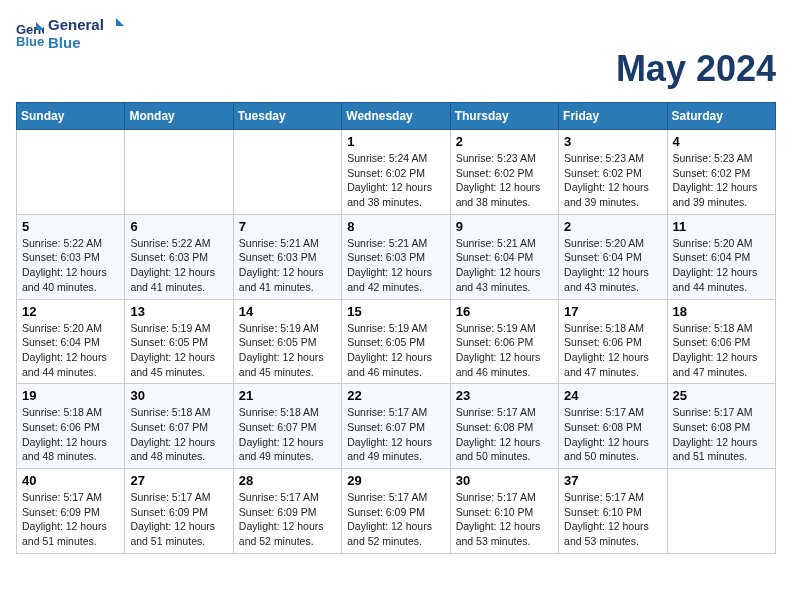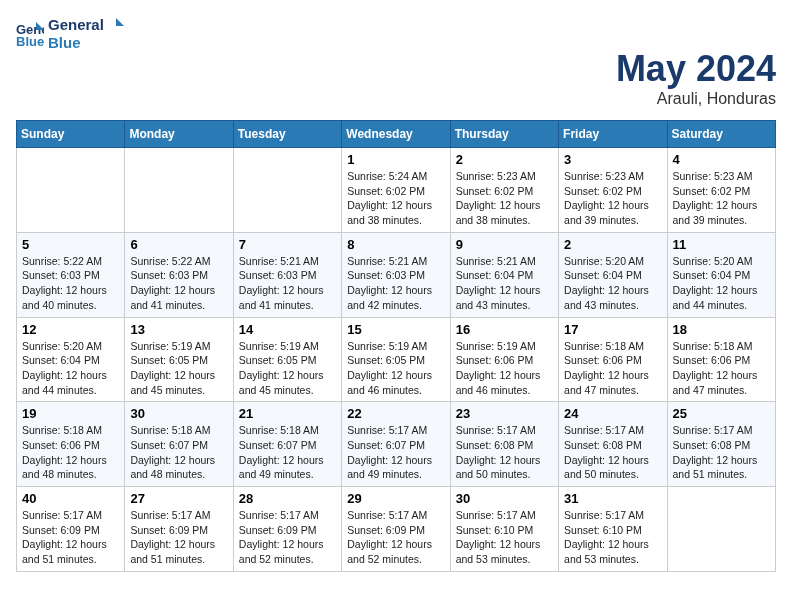--- a/index.html
+++ b/index.html
@@ -96,21 +96,20 @@
       <div style="font-size:15px;font-weight:bold;color:#1a3a6b;">General
         <svg width="16" height="16" viewBox="0 0 16 16" style="vertical-align:middle;">
           <polygon points="8,0 16,8 8,8" fill="#2a7ab5"></polygon>
         </svg>
       </div>
       <div style="font-size:15px;font-weight:bold;color:#2a7ab5;">Blue</div>
     </div>
   </div>
   <div class="title-block">
     <div class="main-title">May 2024</div>
-    <div class="subtitle">Arauli, Honduras</div>
   </div>
 </div>
 
 <table class="calendar">
   <thead>
     <tr>
     <th>Sunday</th>
         <th>Monday</th>
         <th>Tuesday</th>
         <th>Wednesday</th>
@@ -336,21 +335,21 @@
 and 52 minutes.</div>
         </td>
         <td>
           <span class="day-number">30</span>
           <div class="day-info" style="white-space: pre-line;">Sunrise: 5:17 AM
 Sunset: 6:10 PM
 Daylight: 12 hours
 and 53 minutes.</div>
         </td>
         <td>
-          <span class="day-number">31</span>
+          <span class="day-number">37</span>
           <div class="day-info" style="white-space: pre-line;">Sunrise: 5:17 AM
 Sunset: 6:10 PM
 Daylight: 12 hours
 and 53 minutes.</div>
         </td>
         <td class="empty-cell"></td>
       </tr>
     </tbody>
 </table>
 

